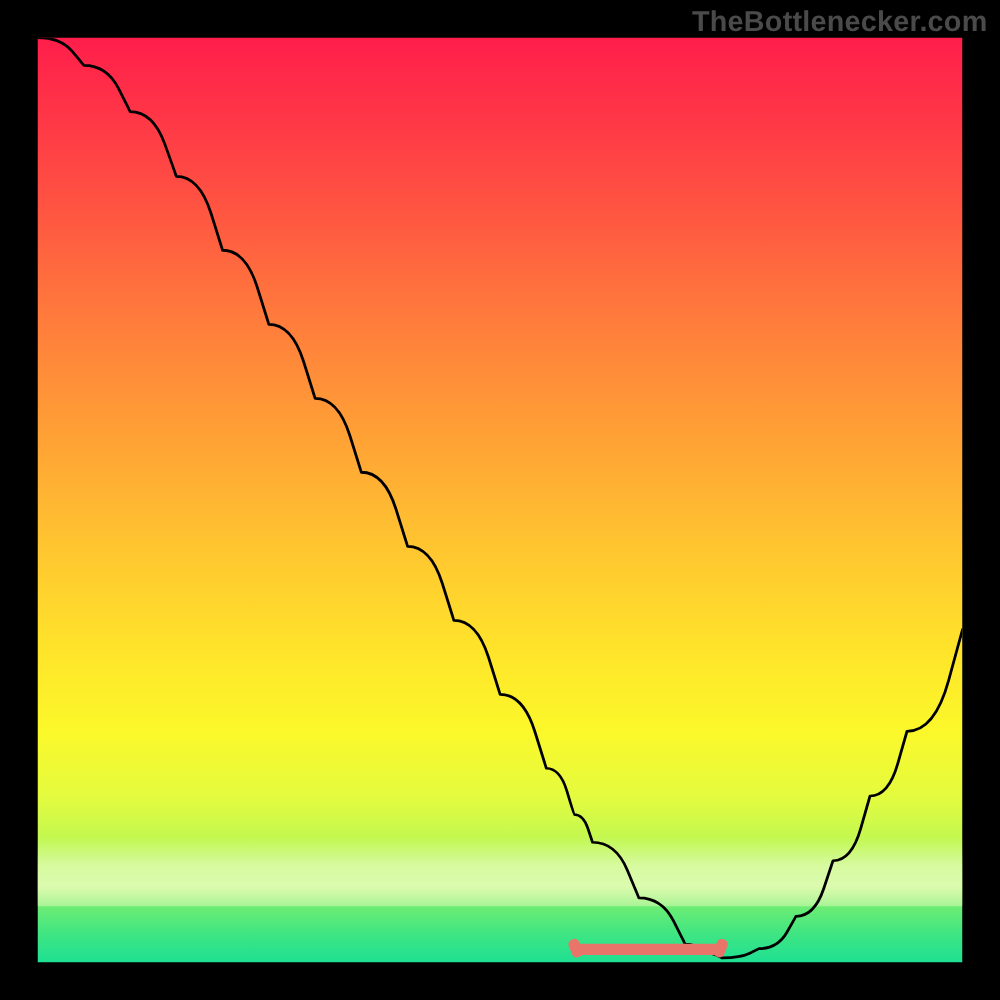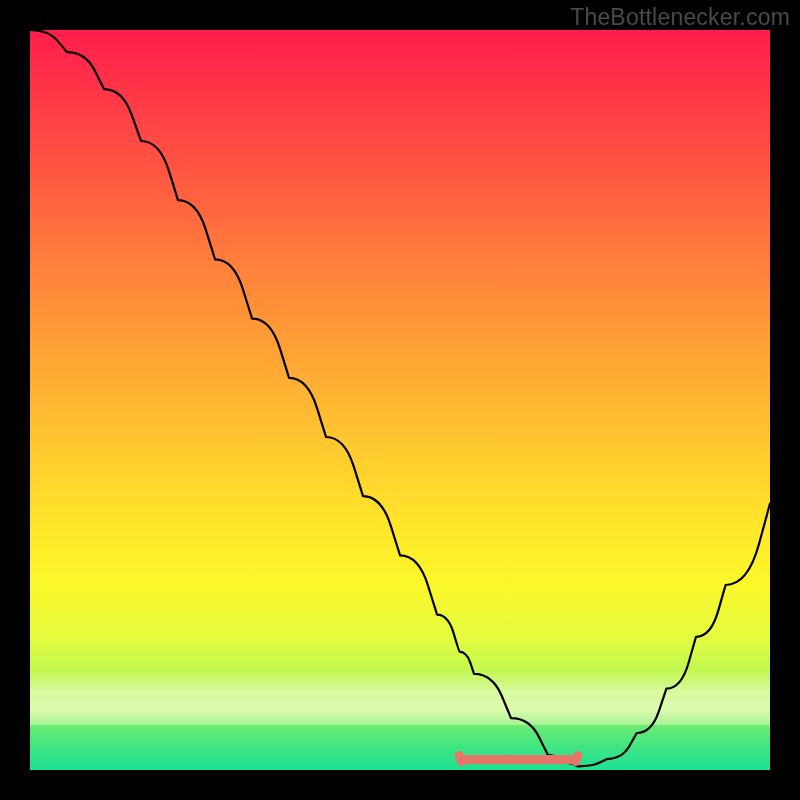--- a/index.html
+++ b/index.html
@@ -16,21 +16,21 @@
     width: 800px;
     height: 800px;
     background: #000;
   }
   .watermark {
     position: absolute;
     top: 4px;
     right: 10px;
     color: #4a4a4a;
     font-size: 23px;
-    font-weight: 400;
+    font-weight: 700;
     letter-spacing: 0.2px;
     z-index: 10;
   }
   .plot-area {
     position: absolute;
     left: 30px;
     top: 30px;
     width: 740px;
     height: 740px;
     overflow: hidden;

